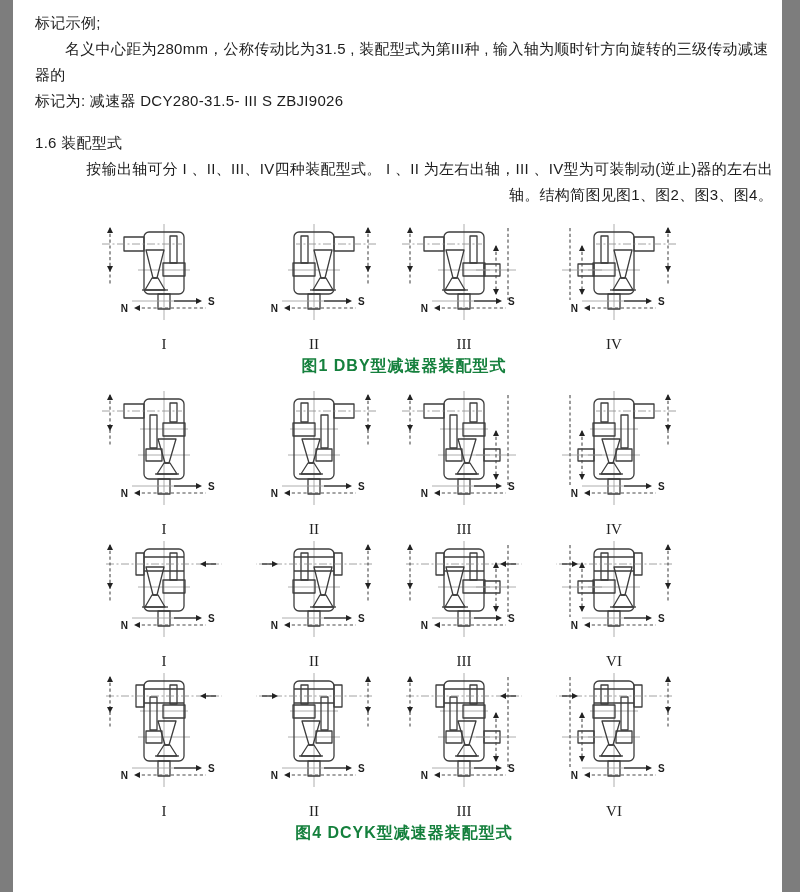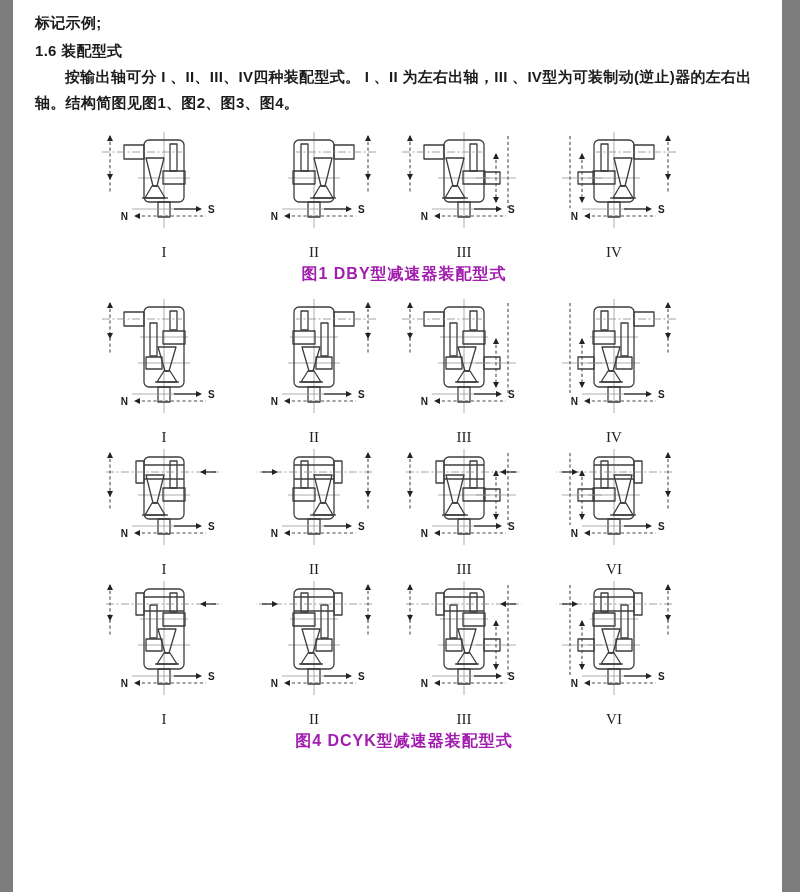--- a/index.html
+++ b/index.html
@@ -2,50 +2,52 @@
 <html><head>
 <meta charset="utf-8">
 <style>
   html,body{margin:0;padding:0;background:#fff;}
   .page{position:relative;width:800px;height:892px;background:#fff;overflow:hidden;
         font-family:"Liberation Sans","DejaVu Sans",sans-serif;color:#1c1c1c;}
   .edge-strip{position:absolute;top:0;bottom:0;background:#7d7d7d;}
   .edge-strip.left{left:0;width:13px;}
   .edge-strip.right{right:0;width:18px;}
   .content{position:absolute;left:35px;top:10px;width:738px;}
-  .t{font-size:15px;font-weight:700;line-height:26px;letter-spacing:.3px;}
+  .t{font-size:15px;font-weight:400;line-height:26px;letter-spacing:.3px;}
   .t.indent{text-indent:2em;}
-  .t.section{margin-top:2px;}
-  .t.para{text-indent:2em;}
+  .t.section{margin-top:16px;}
+  .t.para{text-indent:2em;text-align:right;}
   #figures{margin-top:14px;}
   .figblock{margin:0 0 8px 0;padding:0;}
   .figrow{display:flex;justify-content:center;gap:10px;margin-right:30px;}
   .cell{text-align:center;}
   .numlabel{font-family:"Liberation Serif","DejaVu Serif",serif;font-size:15px;color:#222;
             height:18px;line-height:16px;}
   .figcaption{text-align:center;font-size:16px;font-weight:600;letter-spacing:1px;
-              margin:2px 0 12px 0;color:#a21caf;}
+              margin:2px 0 12px 0;color:#15803d;}
   
   svg{display:block;margin:0 auto;}
   .ln{fill:none;stroke:#3d3d3d;stroke-width:1.3;stroke-linejoin:round;}
   .cl{fill:none;stroke:#9a9a9a;stroke-width:.8;}
   .dd{fill:none;stroke:#8a8a8a;stroke-width:.8;stroke-dasharray:8 2.5 2 2.5;}
   .dsh{fill:none;stroke:#4a4a4a;stroke-width:1.1;stroke-dasharray:3.2 2.6;}
   .fl{fill:#222;stroke:none;}
   .ln2{fill:none;stroke:#222;stroke-width:1.2;}
   .lt{font:bold 10px "Liberation Sans",sans-serif;fill:#1c1c1c;}
 </style>
 </head>
 <body>
 
 <div class="page">
   <div class="edge-strip left"></div>
   <div class="edge-strip right"></div>
   <div class="content">
     <div class="t">标记示例;</div>
+    <div class="t indent">名义中心距为280mm，公称传动比为31.5 , 装配型式为第III种 , 输入轴为顺时针方向旋转的三级传动减速器的</div>
+    <div class="t">标记为: 减速器    DCY280-31.5- III S   ZBJI9026</div>
     <div class="t section">1.6  装配型式</div>
     <div class="t para">按输出轴可分 I 、II、III、IV四种装配型式。 I 、II 为左右出轴，III 、IV型为可装制动(逆止)器的左右出轴。结构简图见图1、图2、图3、图4。</div>
     <div id="figures">
         <figure class="figblock" style="margin: 0px;">
           <div class="figrow">
             <div class="cell">
               <svg viewBox="0 0 140 114" width="140" height="114">
                 <line x1="70" y1="2" x2="70" y2="98" class="cl"></line>
                 <line x1="44" y1="48" x2="96" y2="48" class="cl"></line>
                 <rect x="50" y="10" width="40" height="62" class="ln" rx="5"></rect>

